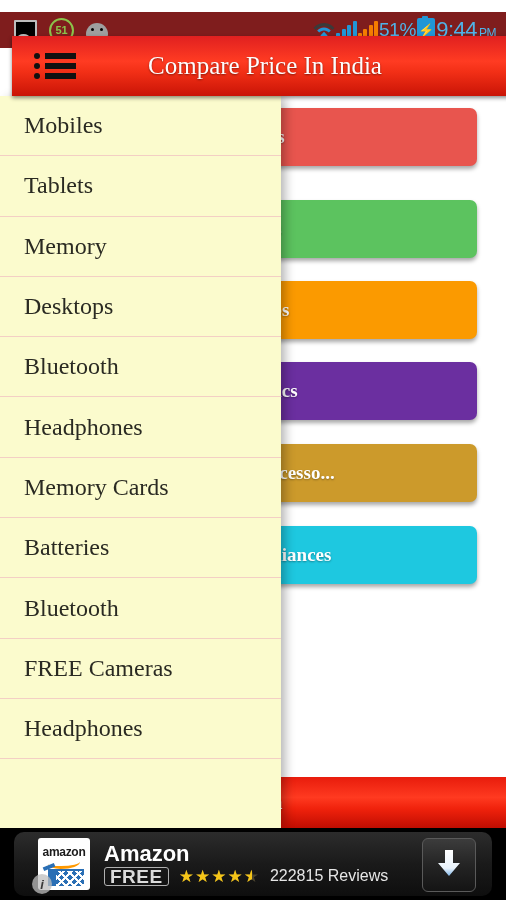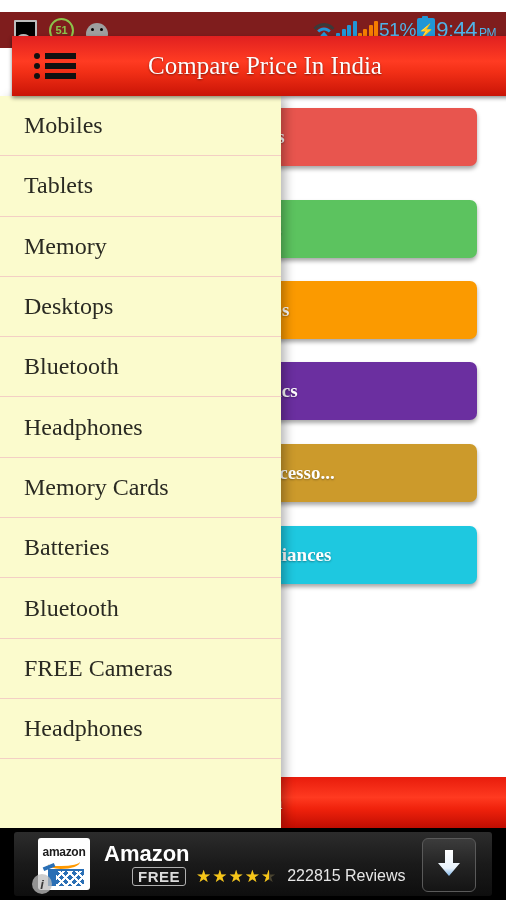--- a/index.html
+++ b/index.html
@@ -260,21 +260,21 @@
     background: #000000;
     z-index: 10;
     font-family: "Liberation Sans", sans-serif;
     overflow: hidden;
   }
   #ad-inner {
     position: absolute;
     left: 14px; top: 4px;
     width: 478px; height: 64px;
     background: linear-gradient(180deg, #2c2c2c 0%, #1a1a1a 50%, #0e0e0e 100%);
-    border-radius: 3px;
+    border-radius: 10px;
     display: flex;
     align-items: center;
   }
   #ad-icon {
     position: relative;
     margin-left: 24px;
     width: 52px; height: 52px;
     background: #ffffff;
     border-radius: 3px;
     overflow: hidden;
@@ -349,26 +349,25 @@
   }
   #ad-row2 {
     display: flex;
     align-items: center;
     gap: 10px;
   }
   #ad-price {
     border: 1px solid #b0b0b0;
     border-radius: 3px;
     color: #dcdcdc;
-    font-size: 15px;
+    font-size: 19px;
     font-weight: bold;
     padding: 0 5px;
     line-height: 17px;
     letter-spacing: 0.5px;
-    margin-left: 28px;
   }
   #ad-stars {
     position: relative;
     font-size: 17px;
     letter-spacing: 1px;
     line-height: 1;
     color: #4a4430;
     white-space: nowrap;
   }
   #ad-stars .fill {

